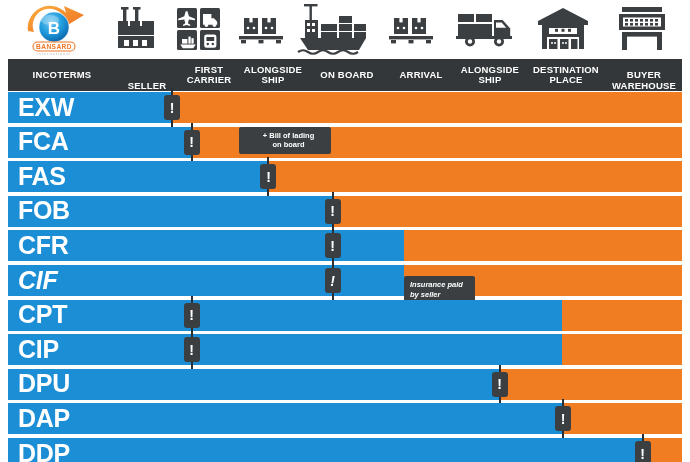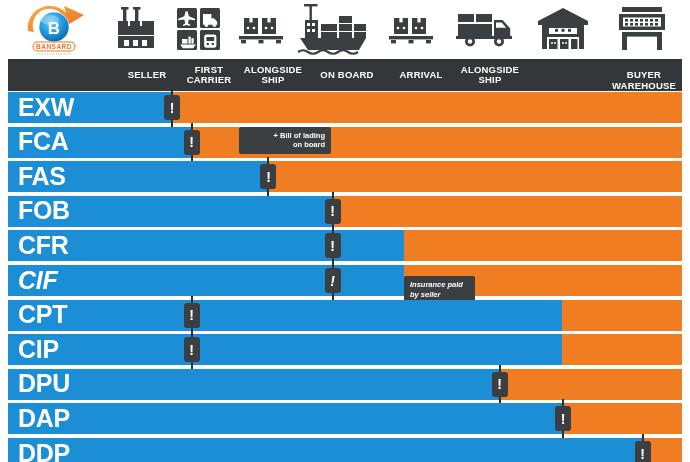--- a/index.html
+++ b/index.html
@@ -52,21 +52,21 @@
     display:flex;align-items:center;justify-content:center;
     color:#ffffff;font-weight:bold;font-size:14px;line-height:14px;
   }
 
   
   .tooltip{
     position:absolute;background:#3b3f41;color:#ffffff;
     font-weight:bold;font-size:7.5px;line-height:9.5px;
     padding:4px 6px;border-radius:2px;white-space:pre-line;
   }
-  .tt-center{text-align:right;padding-left:13px;}
+  .tt-center{text-align:center;padding-left:13px;}
   .tt-left{text-align:left;}
 </style>
 </head>
 <body>
 
 <div id="stage">
 
   <div id="icon-strip">
 
     <div id="logo">
@@ -291,40 +291,47 @@
           <rect x="30" y="17" width="3" height="2.6"></rect>
             <rect x="35" y="17" width="3" height="2.6"></rect>
           <rect x="40" y="17" width="3" height="2.6"></rect>
           <rect x="12" y="28" width="30" height="2.6"></rect>
         </g>
       </svg>
     </div>
   </div>
 
   <div id="header-bar">
-    <div class="hcell" style="left:108px;width:62px;">
+    <div class="hcell" style="left:0px;width:108px;">
+        <span>INCOTERMS</span>
+      </div>
+    <div class="hcell" style="left:108px;width:62px;align-items:flex-end;">
         <span>SELLER</span>
       </div>
     <div class="hcell" style="left:170px;width:62px;">
         <span>FIRST
 CARRIER</span>
       </div>
     <div class="hcell" style="left:232px;width:66px;">
         <span>ALONGSIDE
 SHIP</span>
       </div>
     <div class="hcell" style="left:298px;width:82px;">
         <span>ON BOARD</span>
       </div>
     <div class="hcell" style="left:380px;width:66px;text-align:right;">
         <span>ARRIVAL</span>
       </div>
     <div class="hcell" style="left:446px;width:72px;">
         <span>ALONGSIDE
 SHIP</span>
+      </div>
+    <div class="hcell" style="left:518px;width:80px;">
+        <span>DESTINATION
+PLACE</span>
       </div>
     <div class="hcell" style="left:598px;width:76px;align-items:flex-end;">
         <span>BUYER
 WAREHOUSE</span>
       </div>
   </div>
 
   <div id="rows">
       <div class="row" style="top: 0px;">
         <div class="seg-blue" style="width: 163.108px;"></div>

